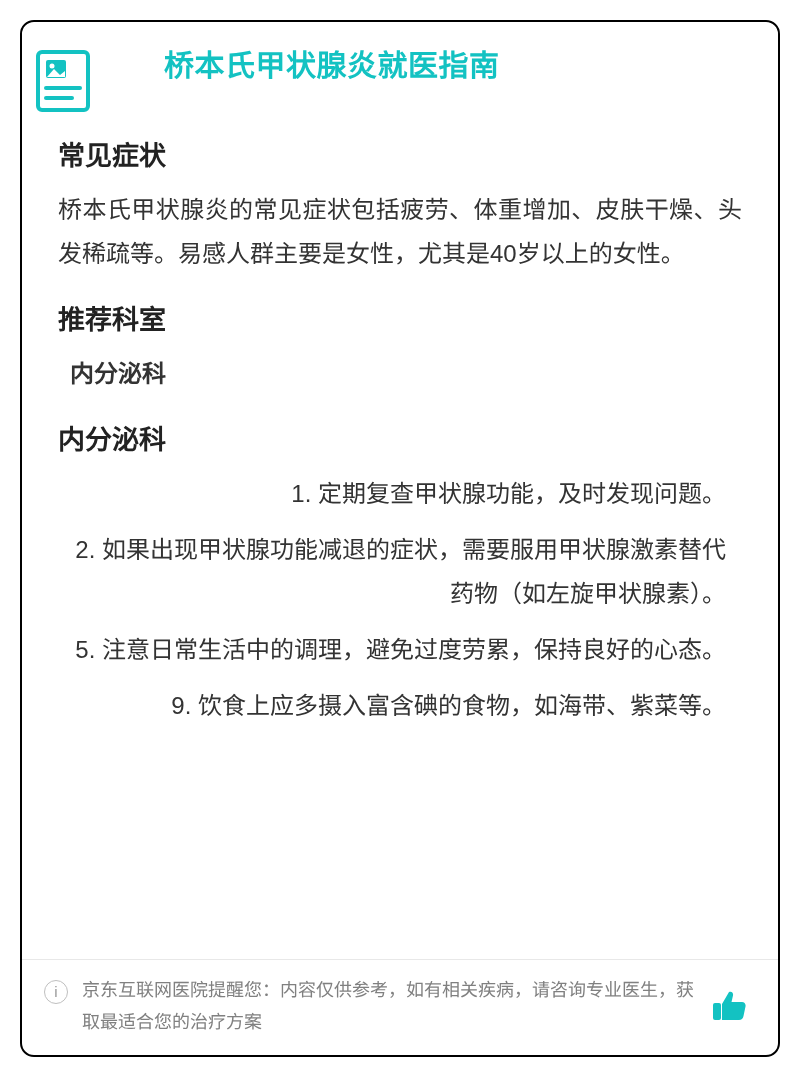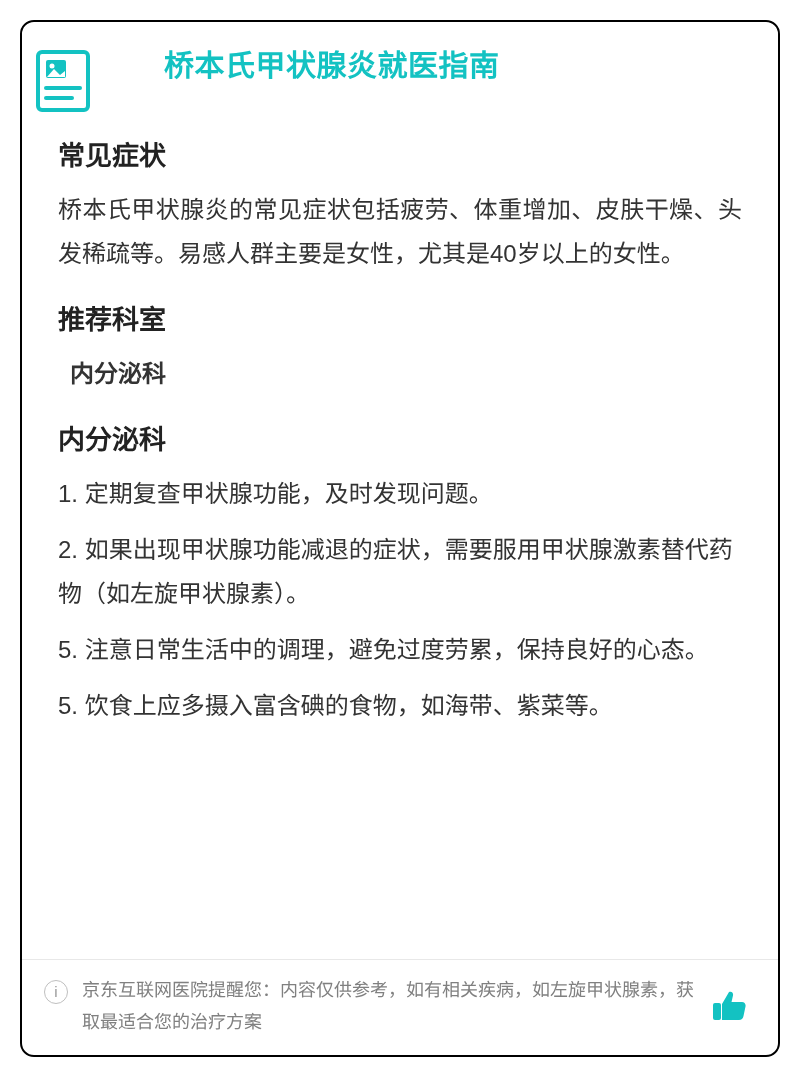--- a/index.html
+++ b/index.html
@@ -76,22 +76,23 @@
   }
   .plain-text {
     font-size: 24px;
     line-height: 44px;
     color: #333333;
     margin: 0 0 6px 12px;
     font-weight: bold;
   }
   ol.tips {
     list-style: none;
-    margin: 6px 0 0 0;
+    margin: 6px 16px 0 0;
     padding: 0;
+    text-align: right;
   }
   ol.tips li {
     font-size: 24px;
     line-height: 44px;
     color: #333333;
     margin-bottom: 12px;
   }
 
   
   .footer {
@@ -158,27 +159,27 @@
 
     <h2 class="section-heading">推荐科室</h2>
     <div class="plain-text">内分泌科</div>
 
     <h2 class="section-heading">内分泌科</h2>
 
     <ol class="tips">
       <li>1. 定期复查甲状腺功能，及时发现问题。</li>
       <li>2. 如果出现甲状腺功能减退的症状，需要服用甲状腺激素替代药物（如左旋甲状腺素）。</li>
       <li>5. 注意日常生活中的调理，避免过度劳累，保持良好的心态。</li>
-      <li>5. 饮食上应多摄入富含碘的食物，如海带、紫菜等。</li>
+      <li>9. 饮食上应多摄入富含碘的食物，如海带、紫菜等。</li>
     </ol>
   </div>
 
   <div class="footer">
     <span class="info-icon">i</span>
-    <div class="footer-text">京东互联网医院提醒您：内容仅供参考，如有相关疾病，如左旋甲状腺素，获取最适合您的治疗方案</div>
+    <div class="footer-text">京东互联网医院提醒您：内容仅供参考，如有相关疾病，请咨询专业医生，获取最适合您的治疗方案</div>
     <span class="thumb-icon">
       <svg width="44" height="44" viewBox="0 0 44 44" xmlns="http://www.w3.org/2000/svg">
         <path d="M14 20 L21 8 C23.5 7 25.5 8.5 25 11.5 L23.5 18 L34 18 C36.5 18 38 20 37.5 22.5 L35.5 32 C35 34.5 33.5 36 31 36 L14 36 Z" fill="#13c2c2"></path>
         <rect x="5" y="19" width="8" height="17" rx="2" ry="2" fill="#13c2c2"></rect>
       </svg>
     </span>
   </div>
 
 </div>
 

